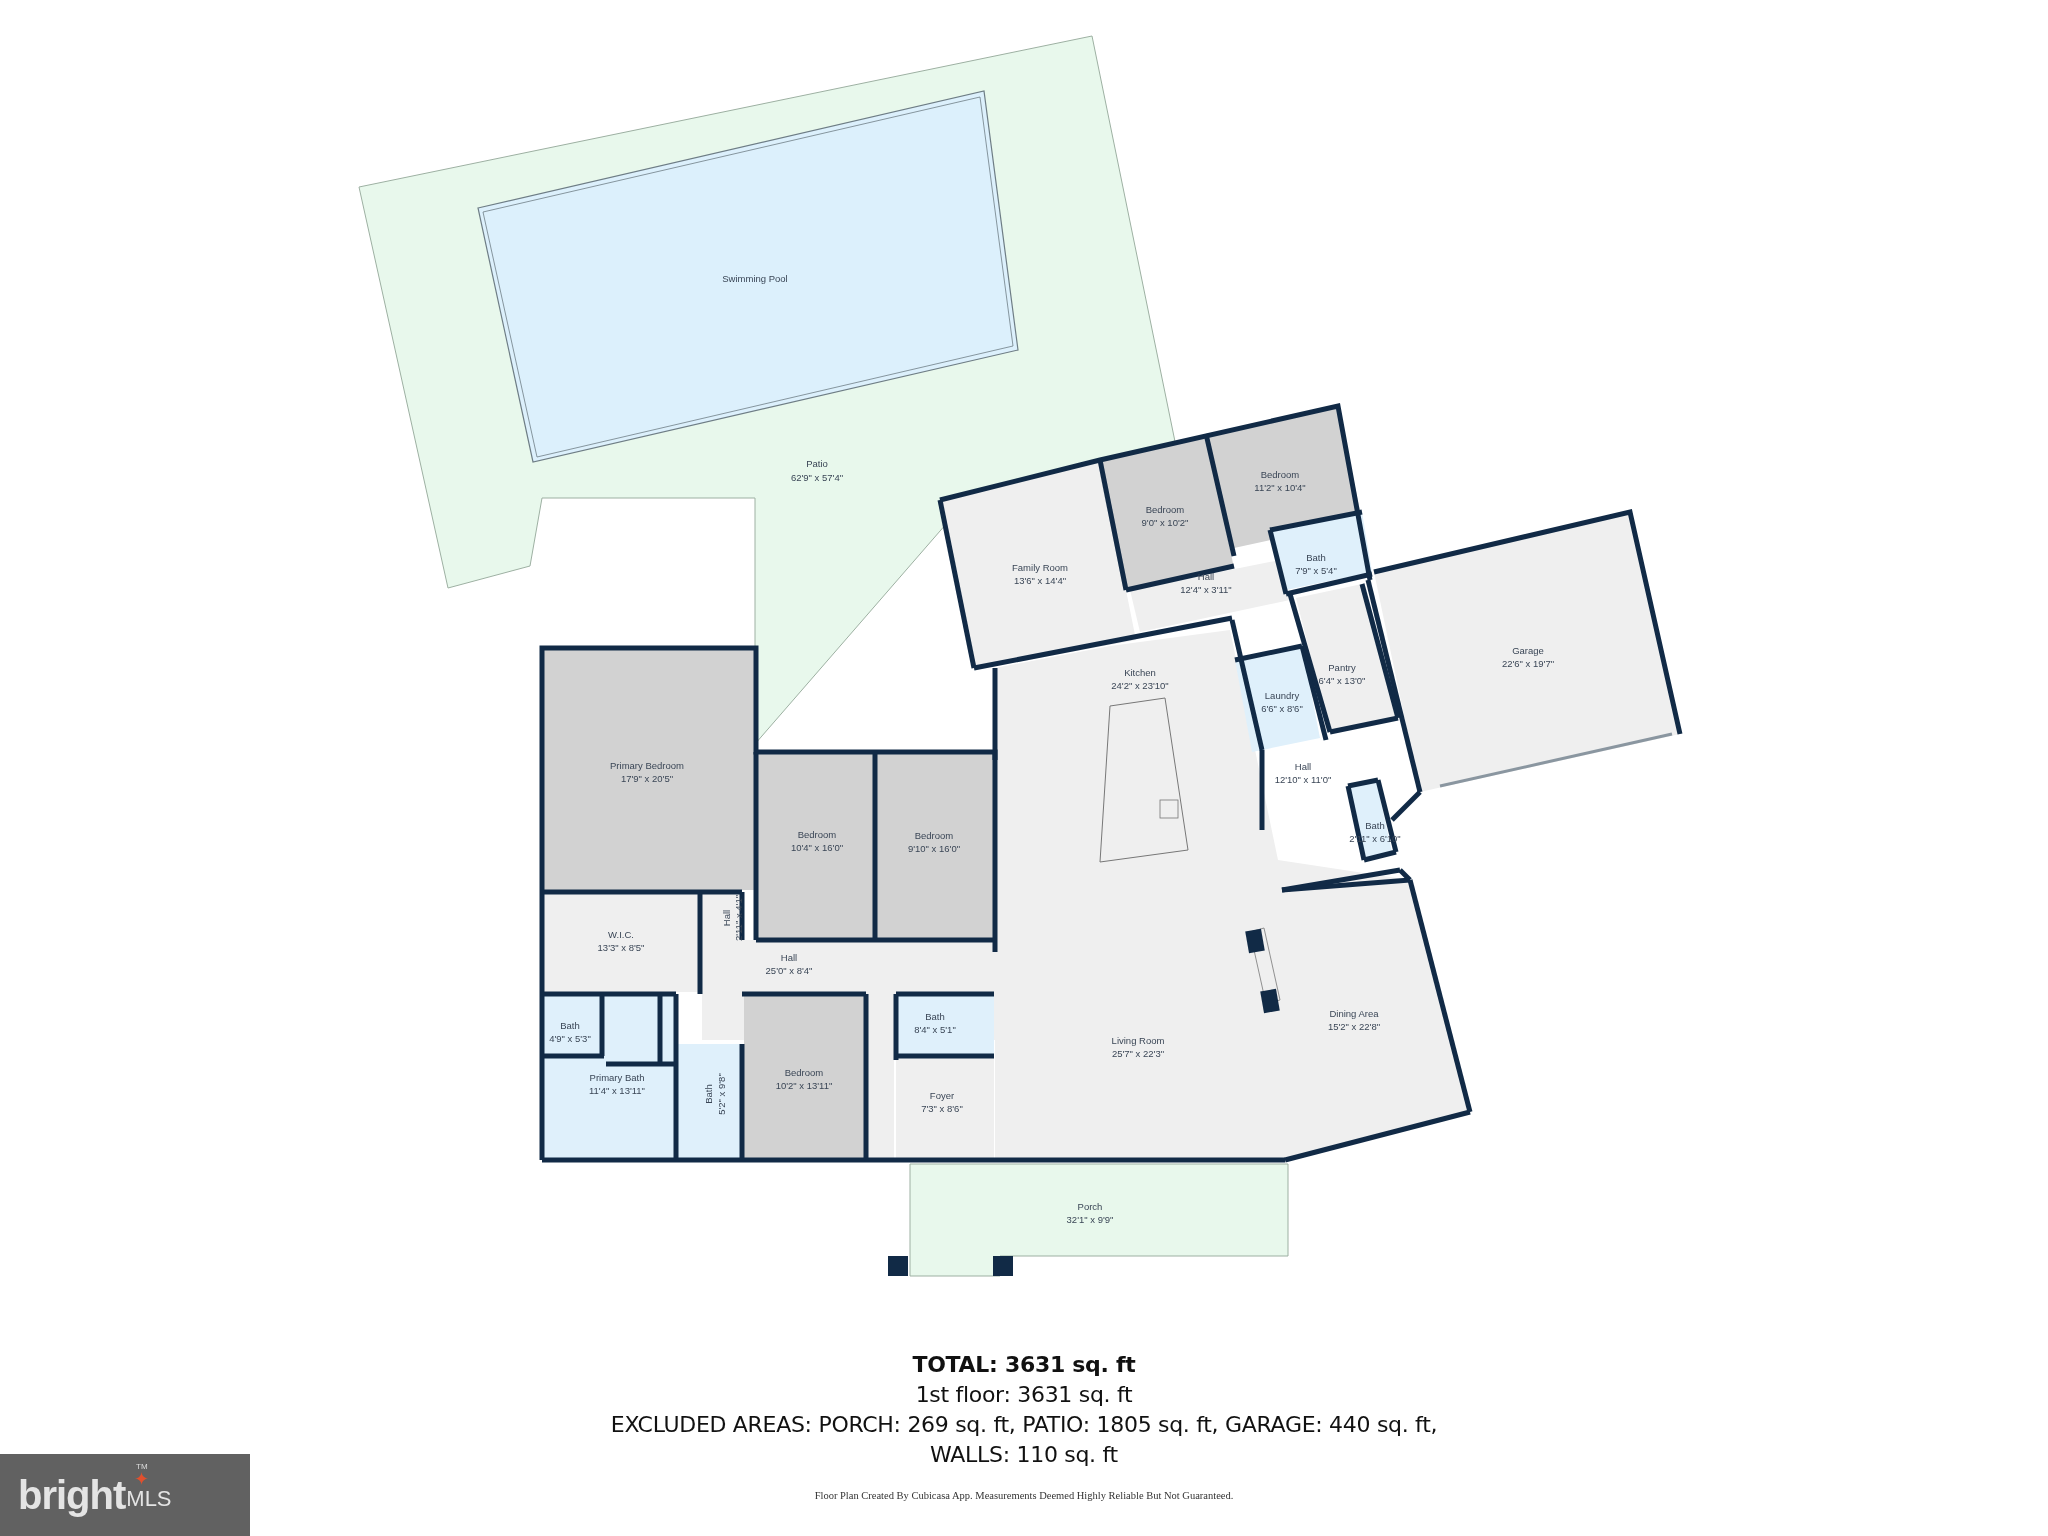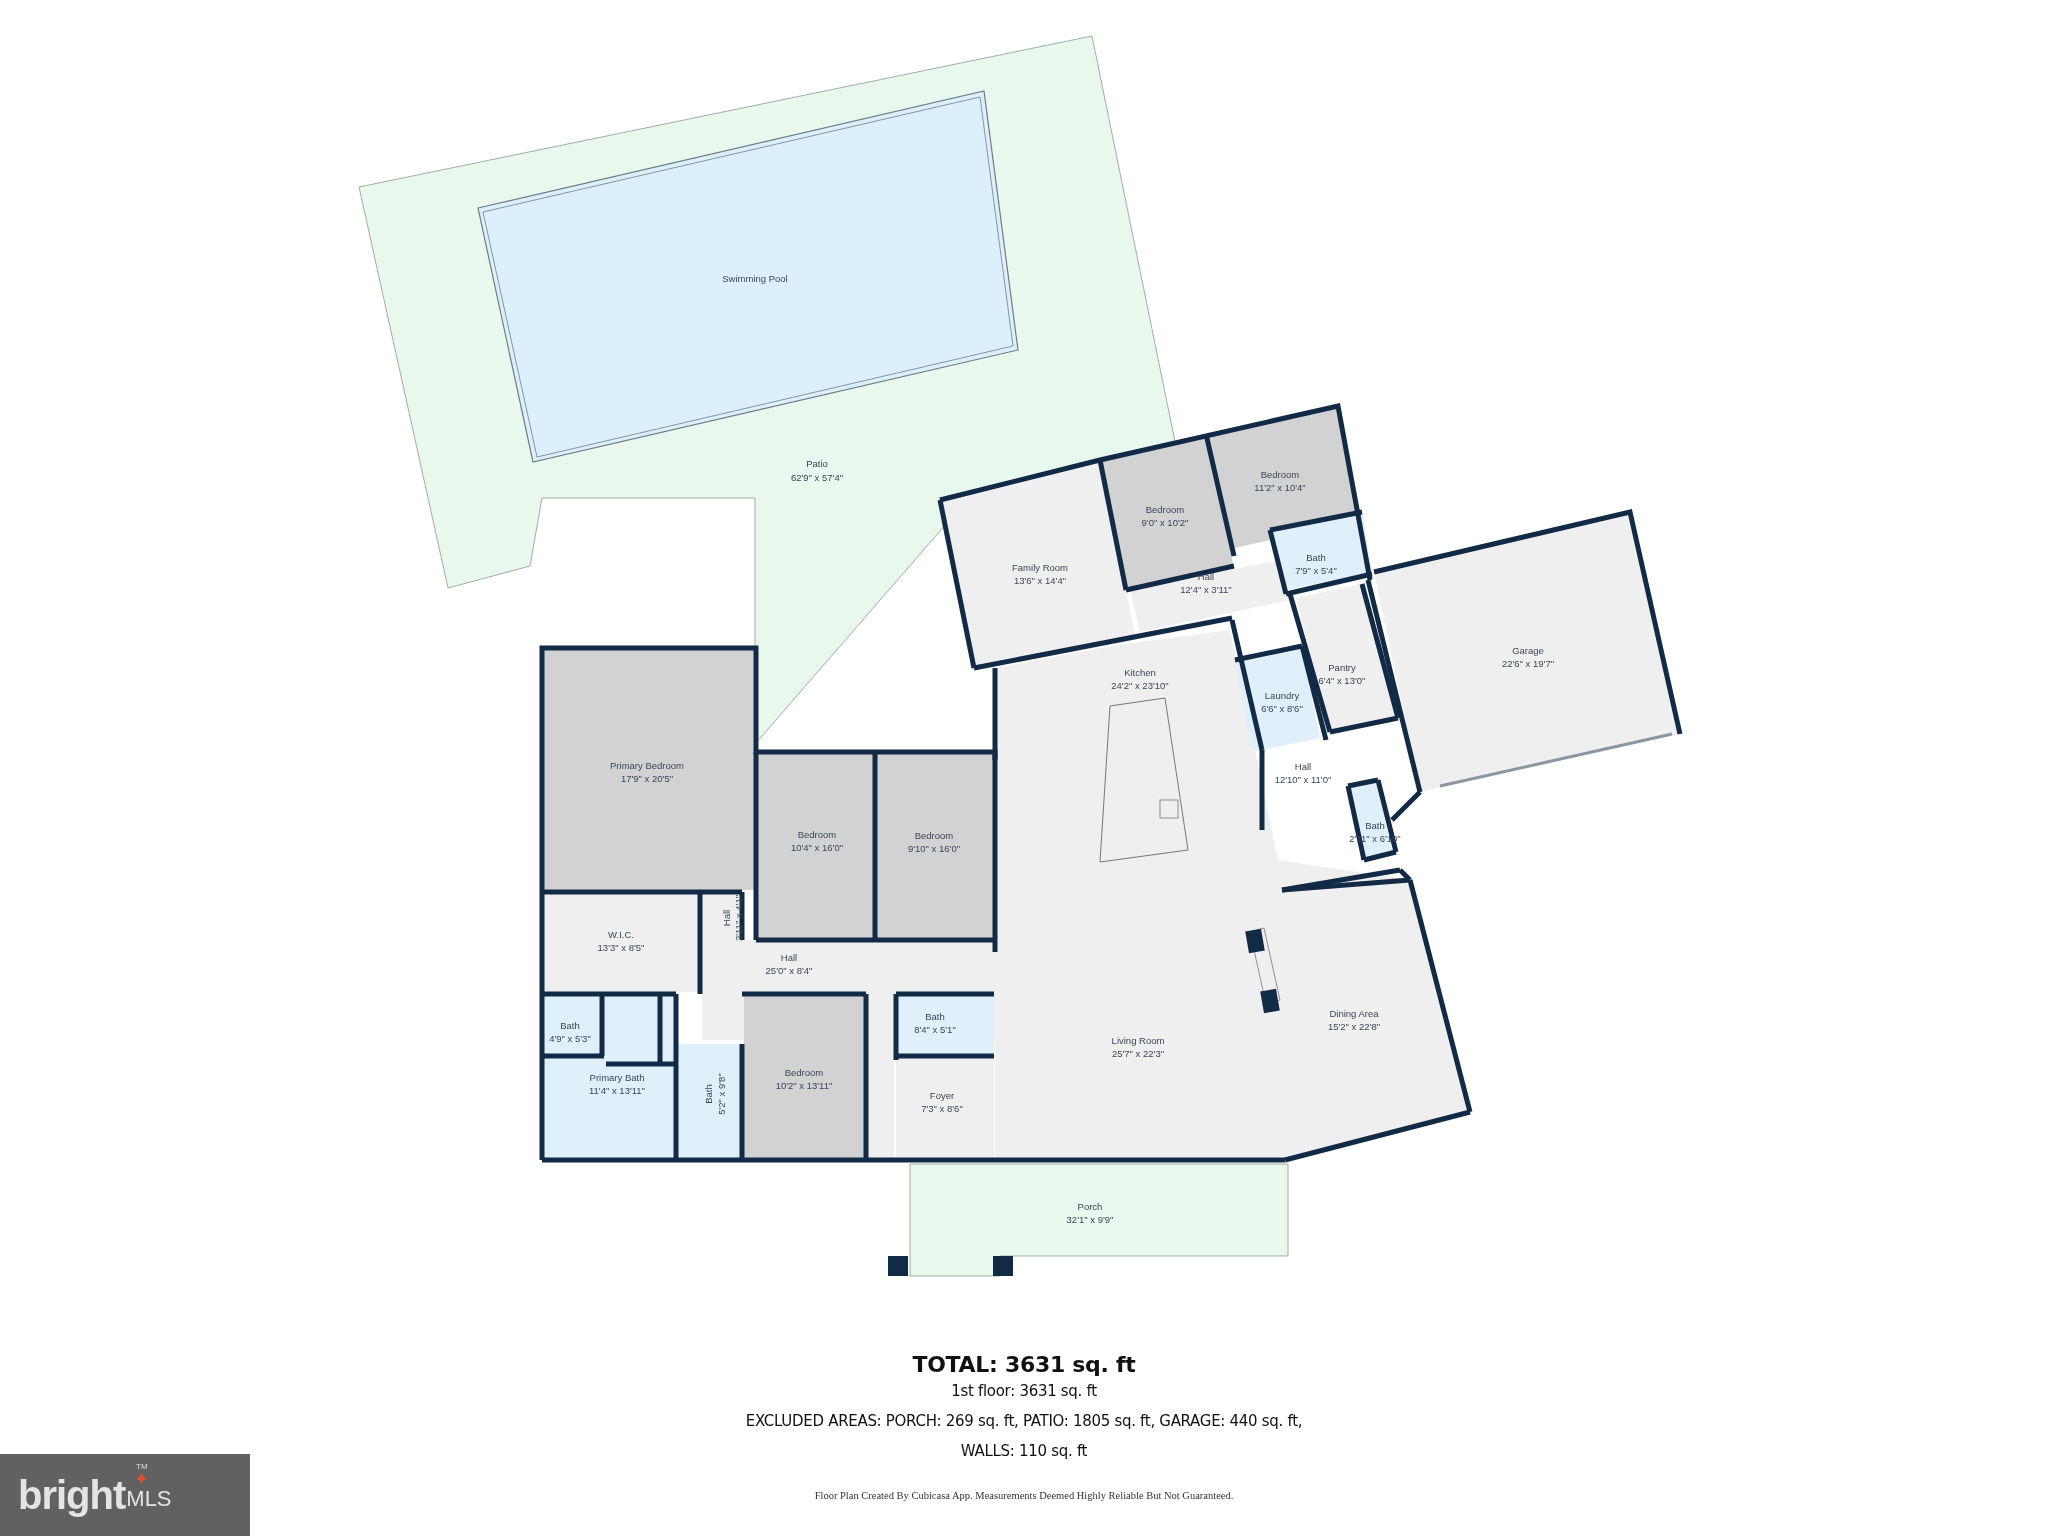--- a/index.html
+++ b/index.html
@@ -1,21 +1,21 @@
 <!DOCTYPE html>
 <html><head>
 <meta charset="utf-8">
 <style>
   html,body{margin:0;padding:0;background:#ffffff;}
   body{width:2048px;height:1536px;position:relative;overflow:hidden;font-family:"Liberation Sans","DejaVu Sans",sans-serif;}
   #plan{position:absolute;left:0;top:0;width:2048px;height:1536px;}
   .lbl{font-family:"Liberation Sans","DejaVu Sans",sans-serif;font-size:9.5px;fill:#3a4656;text-anchor:middle;}
   .footer{position:absolute;left:0;width:2048px;text-align:center;color:#111;font-family:"DejaVu Sans","Liberation Sans",sans-serif;}
   .f-total{top:1352px;font-size:22px;font-weight:bold;letter-spacing:-0.3px;}
-  .f-line{font-size:15px;letter-spacing:-0.3px;}
+  .f-line{font-size:22px;letter-spacing:-0.3px;}
   .f1{top:1382px;}
   .f2{top:1412px;}
   .f3{top:1442px;}
   .f-credit{top:1490px;font-size:10.5px;color:#333;font-family:Liberation Serif, serif;}
   .logo{position:absolute;left:0;top:1454px;width:250px;height:82px;background:#616161;display:flex;align-items:center;padding-left:18px;box-sizing:border-box;}
   .logo-word{font-family:Liberation Sans, sans-serif;font-size:40px;color:#e4e4e4;font-weight:bold;letter-spacing:-1px;position:relative;}
   .logo-star{position:absolute;left:134px;top:14px;color:#e0502e;font-size:18px;}
   .logo-tm{position:absolute;left:136px;top:8px;color:#ddd;font-size:8px;font-family:"Liberation Sans",sans-serif;}
   .logo-mls{font-family:"Liberation Sans",sans-serif;font-size:22px;color:#e4e4e4;margin-left:1px;margin-top:8px;}
 </style>

